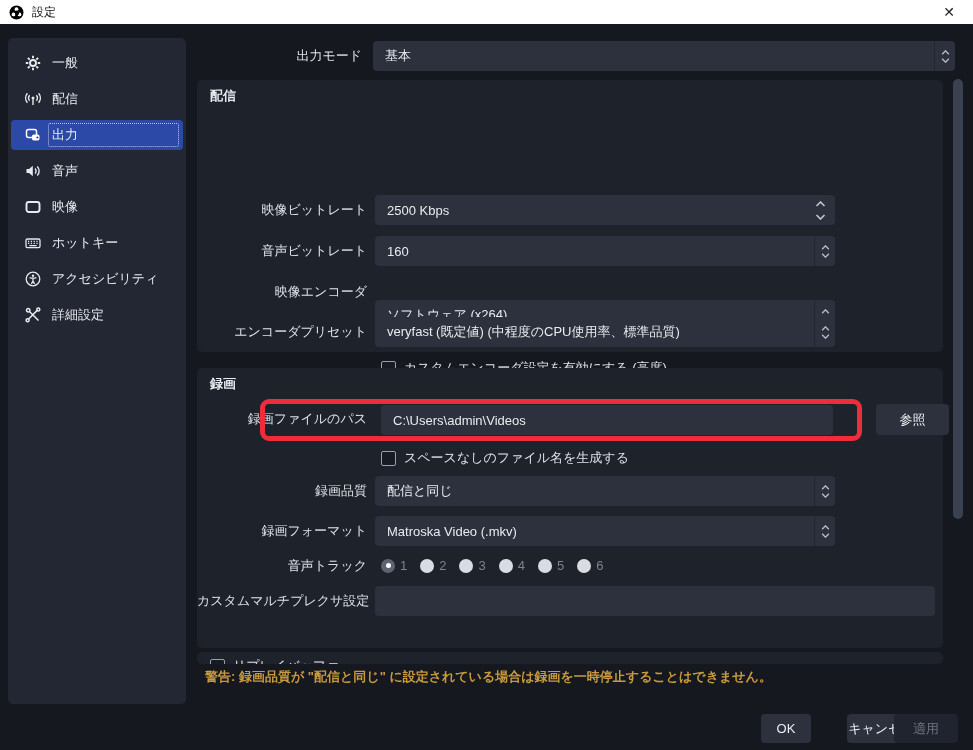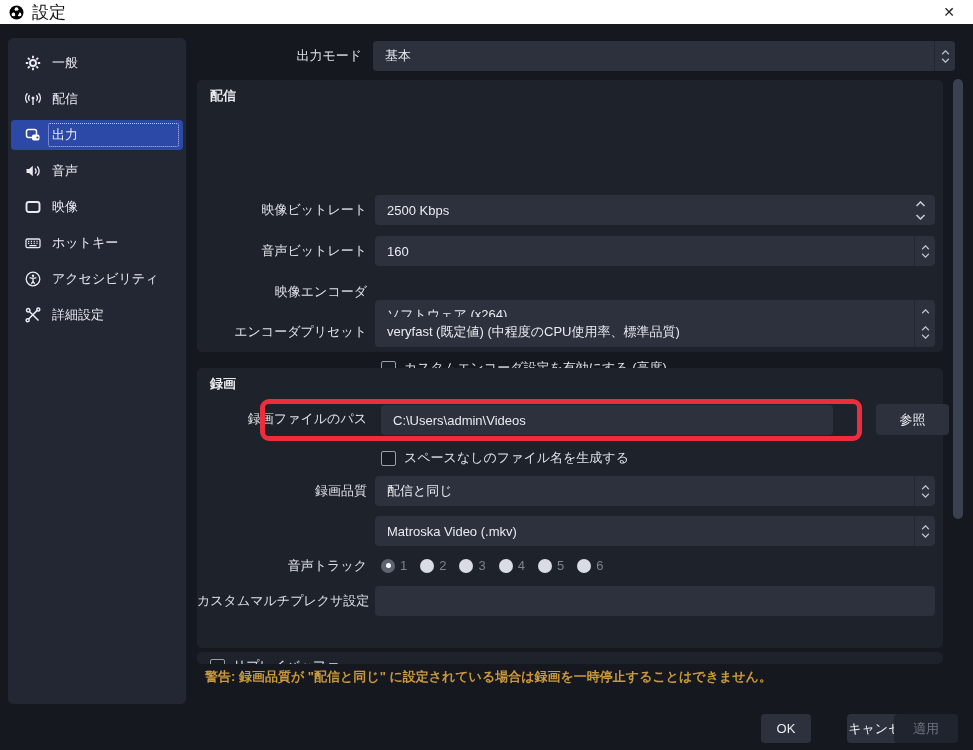--- a/index.html
+++ b/index.html
@@ -2,36 +2,36 @@
 <html><head>
 <meta charset="utf-8">
 <style>
   * { margin:0; padding:0; box-sizing:border-box; }
   html,body { width:973px; height:750px; background:#15181f; font-family:"Liberation Sans","DejaVu Sans",sans-serif; }
   #window { position:relative; width:973px; height:750px; background:#15181f; overflow:hidden; }
 
   
   .titlebar { position:absolute; left:0; top:0; width:973px; height:24px; background:#ffffff; display:flex; align-items:center; }
   .titlebar .obs-logo { width:15px; height:15px; margin-left:9px; }
-  .titlebar .tb-title { margin-left:8px; font-size:17px; color:#111;text-align:center; }
+  .titlebar .tb-title { margin-left:8px; font-size:12px; color:#111;text-align:center; }
   .titlebar .tb-close { position:absolute; right:10px; top:0; width:28px; height:24px; display:flex; align-items:center; justify-content:center; font-size:14px; color:#222; cursor:default; }
 
   
   .sidebar { position:absolute; left:8px; top:38px; width:178px; height:666px; background:#232733; border-radius:5px; padding-top:7px; }
   .side-item { position:relative; height:30px; margin:3px 3px 6px 3px; display:flex; align-items:center; border-radius:4px; color:#e8eaee; font-size:13px;font-family:Liberation Serif, serif; }
   .side-item .s-icon { width:16px; height:16px; margin-left:14px; flex:0 0 16px; display:flex; align-items:center; justify-content:center; }
   .side-item .s-label { margin-left:11px; white-space:nowrap; }
   .side-item.selected { background:#2c49a8; }
   .side-item.selected .focus-rect { position:absolute; left:37px; right:4px; top:3px; bottom:3px; border:1px dotted #b9c3e8; border-radius:2px; }
 
   
   .grouptitle { position:absolute; left:13px; top:7px; font-size:13px; font-weight:bold; color:#e8eaee; }
   .groupbox { position:absolute; left:197px; width:746px; background:#1e222b; border-radius:5px; }
   .row-label { position:absolute; left:0; width:170px; text-align:right; color:#dfe2e6; font-size:13px; line-height:30px; white-space:nowrap; }
-  .combo, .spin, .txtinput { position:absolute; left:178px; width:560px; height:30px; background:#2c313d; border-radius:4px; color:#e9ebee; font-size:13px; display:flex; align-items:center; padding:0 28px 0 12px; }
+  .combo, .spin, .txtinput { position:absolute; left:178px; width:460px; height:30px; background:#2c313d; border-radius:4px; color:#e9ebee; font-size:13px; display:flex; align-items:center; padding:0 28px 0 12px; }
   .combo .arrows { position:absolute; right:0; top:0; bottom:0; width:21px; border-left:1px solid #222631; display:flex; flex-direction:column; align-items:center; justify-content:center; gap:3px; border-radius:0 4px 4px 0; }
   .spin .arrows { position:absolute; right:4px; top:0; bottom:0; width:21px; display:flex; flex-direction:column; align-items:center; justify-content:center; gap:7px; }
   .chev { display:block; }
   input.bare { position:absolute; background:#2c313d; border:none; border-radius:4px; color:#e9ebee; font-size:13px; padding:0 12px; font-family:"Liberation Sans","DejaVu Sans",sans-serif; outline:none; }
 
   .checkbox { width:15px; height:15px; border:1px solid #9aa0ab; border-radius:2px; background:#171b24; flex:0 0 15px; }
   .cbrow { position:absolute; display:flex; align-items:center; gap:8px; color:#dfe2e6; font-size:13px; }
 
   .radio { width:14px; height:14px; border-radius:50%; background:#d9dde3; position:relative; flex:0 0 14px; }
   .radio.sel { background:#5d6470; }
@@ -256,20 +256,21 @@
       <span class="arrows">
         <svg class="chev" width="9" height="5" viewBox="0 0 10 6">
             <path d="M1 5l4-4 4 4" stroke="#b9bfc9" stroke-width="1.6" fill="none"></path>
           </svg>
         <svg class="chev" width="9" height="5" viewBox="0 0 10 6">
             <path d="M1 1l4 4 4-4" stroke="#b9bfc9" stroke-width="1.6" fill="none"></path>
           </svg>
       </span>
     </div>
 
+    <div class="row-label" style="top:148px;">録画フォーマット</div>
     <div class="combo" style="top:148px;">
       <span>Matroska Video (.mkv)</span>
       <span class="arrows">
         <svg class="chev" width="9" height="5" viewBox="0 0 10 6">
             <path d="M1 5l4-4 4 4" stroke="#b9bfc9" stroke-width="1.6" fill="none"></path>
           </svg>
         <svg class="chev" width="9" height="5" viewBox="0 0 10 6">
             <path d="M1 1l4 4 4-4" stroke="#b9bfc9" stroke-width="1.6" fill="none"></path>
           </svg>
       </span>

